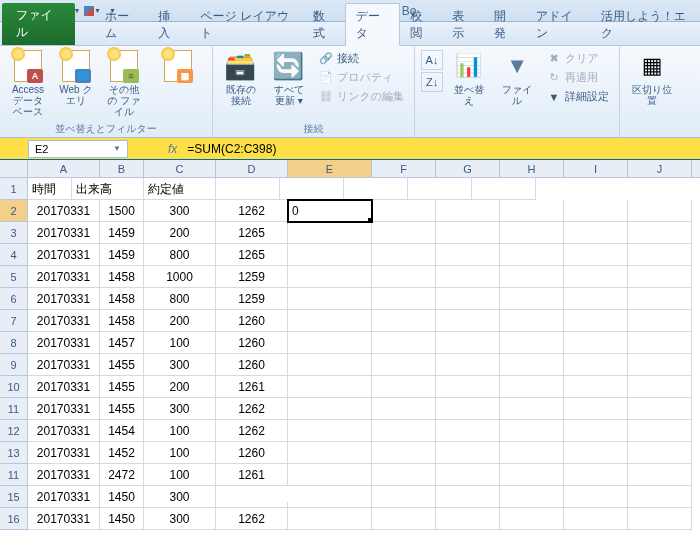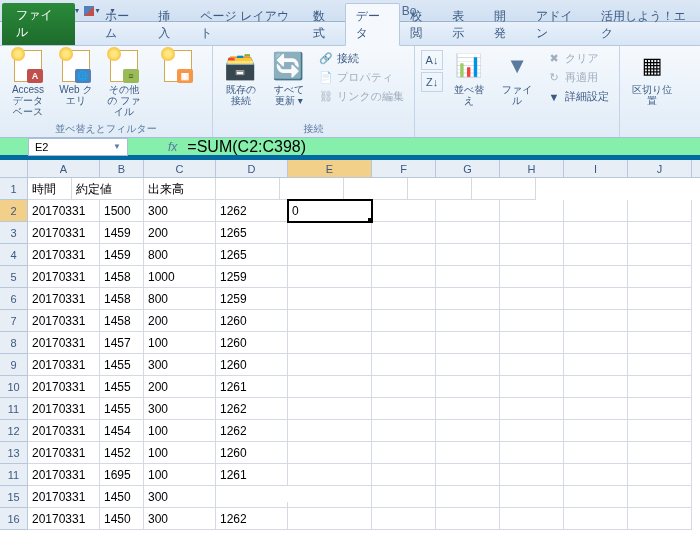--- a/index.html
+++ b/index.html
@@ -34,39 +34,39 @@
 
 .sheet-ico { position: relative; width: 28px; height: 32px; background: #fff; border: 1px solid #d4a850; }
 .sheet-ico::before { content: ""; position: absolute; top: -4px; left: -4px; width: 14px; height: 14px; background: radial-gradient(circle, #ffe680 30%, #f5c542 70%); border-radius: 50%; }
 .badge { position: absolute; bottom: -2px; right: -2px; width: 16px; height: 14px; border-radius: 2px; display: flex; align-items: center; justify-content: center; font-size: 9px; font-weight: bold; color: #fff; }
 .badge.a { background: #c0504d; }
 .badge.w { background: #4f81bd; }
 .badge.t { background: #9bbb59; color: #3b5a12; }
 .badge.d { background: #f79646; }
 
 
-.formula-row { height: 22px; border-bottom: 5px solid #0369a1; display: flex; align-items: center; background: #86efac; justify-content: flex-end; }
+.formula-row { height: 22px; border-bottom: 1px solid #0369a1; display: flex; align-items: center; background: #fde047; justify-content: flex-end; }
 .namebox { width: 100px; margin-left: 28px; border: 1px solid #a8bdd8; background: #fff; height: 18px; display: flex; align-items: center; padding: 0 6px; font-size: 11px; }
 .namebox .nbdd { margin-left: auto; font-size: 8px; color: #5a7aa0; }
 .fx { margin: 0 6px 0 40px; font-style: italic; color: #5a7aa0; font-size: 12px; }
-.formula-input { flex: 1; height: 18px; border: none; background: transparent; font-size: 16px; padding: 0 4px; outline: none; }
+.formula-input { flex: 1; height: 18px; border: none; background: transparent; font-size: 12px; padding: 0 4px; outline: none; }
 
 
 .grid-area { position: relative; height: 390px; overflow: hidden; }
 .corner { position: absolute; top: 0; left: 0; width: 28px; height: 18px; background: #e8eef6; border-right: 1px solid #b8c7da; border-bottom: 1px solid #b8c7da; }
 .col-headers { position: absolute; top: 0; left: 28px; right: 0; height: 18px; display: flex; background: #e8eef6; border-bottom: 1px solid #b8c7da; }
 .col-h { border-right: 1px solid #b8c7da; text-align: center; font-size: 11px; color: #3b5a82; line-height: 18px; }
 .row-headers { position: absolute; top: 18px; left: 0; width: 28px; background: #e8eef6; border-right: 1px solid #b8c7da; }
 .row-h { height: 22px; border-bottom: 1px solid #b8c7da; text-align: center; font-size: 11px; color: #3b5a82; line-height: 22px; }
 .row-h.sel { background: #f3d08a; }
 .col-h.sel { background: #f3d08a; }
 .cells { position: absolute; top: 18px; left: 28px; right: 0; }
 .row { display: flex; height: 22px; }
 .cell { border-right: 1px solid #d4d9e2; border-bottom: 1px solid #d4d9e2; font-size: 12px; line-height: 22px; padding: 0 4px; overflow: hidden; white-space: nowrap; }
-.cell.num { text-align: left; }
+.cell.num { text-align: center; }
 .cell.selected { outline: 2px solid #000; outline-offset: -1px; position: relative; z-index: 2; text-align: left; }
 .cell.selected::after { content: ""; position: absolute; right: -2px; bottom: -2px; width: 5px; height: 5px; background: #000; }
 </style>
 </head>
 <body>
 
 <div class="titlebar">
   <span class="excel-icon">X</span>
   <span class="qat-btn">💾</span>
   <span class="qat-btn">↶<span class="dd">▾</span></span>
@@ -236,22 +236,22 @@
       <div class="row-h">11</div>
       <div class="row-h">12</div>
       <div class="row-h">13</div>
       <div class="row-h">11</div>
       <div class="row-h">15</div>
       <div class="row-h">16</div>
     </div>
   <div class="cells" id="cells">
       <div class="row">
         <div class="cell" style="width: 44px;">時間</div>
+        <div class="cell" style="width: 72px;">出来高</div>
         <div class="cell" style="width: 72px;">約定値</div>
-        <div class="cell" style="width: 72px;">出来高</div>
         <div class="cell" style="width: 64px;"></div>
         <div class="cell" style="width: 64px;"></div>
         <div class="cell" style="width: 64px;"></div>
         <div class="cell" style="width: 64px;"></div>
         <div class="cell" style="width: 64px;"></div>
       </div>
       <div class="row">
         <div class="cell num" style="width: 72px;">20170331</div>
         <div class="cell num" style="width: 44px;">1500</div>
         <div class="cell num" style="width: 72px;">300</div>
@@ -390,21 +390,21 @@
         <div class="cell num" style="width: 72px;">1260</div>
         <div class="cell" style="width: 84px;"></div>
         <div class="cell" style="width: 64px;"></div>
         <div class="cell" style="width: 64px;"></div>
         <div class="cell" style="width: 64px;"></div>
         <div class="cell" style="width: 64px;"></div>
         <div class="cell" style="width: 64px;"></div>
       </div>
       <div class="row">
         <div class="cell num" style="width: 72px;">20170331</div>
-        <div class="cell num" style="width: 44px;">1695</div>
+        <div class="cell num" style="width: 44px;">2472</div>
         <div class="cell num" style="width: 72px;">100</div>
         <div class="cell num" style="width: 72px;">1261</div>
         <div class="cell" style="width: 84px;"></div>
         <div class="cell" style="width: 64px;"></div>
         <div class="cell" style="width: 64px;"></div>
         <div class="cell" style="width: 64px;"></div>
         <div class="cell" style="width: 64px;"></div>
         <div class="cell" style="width: 64px;"></div>
       </div>
       <div class="row">

